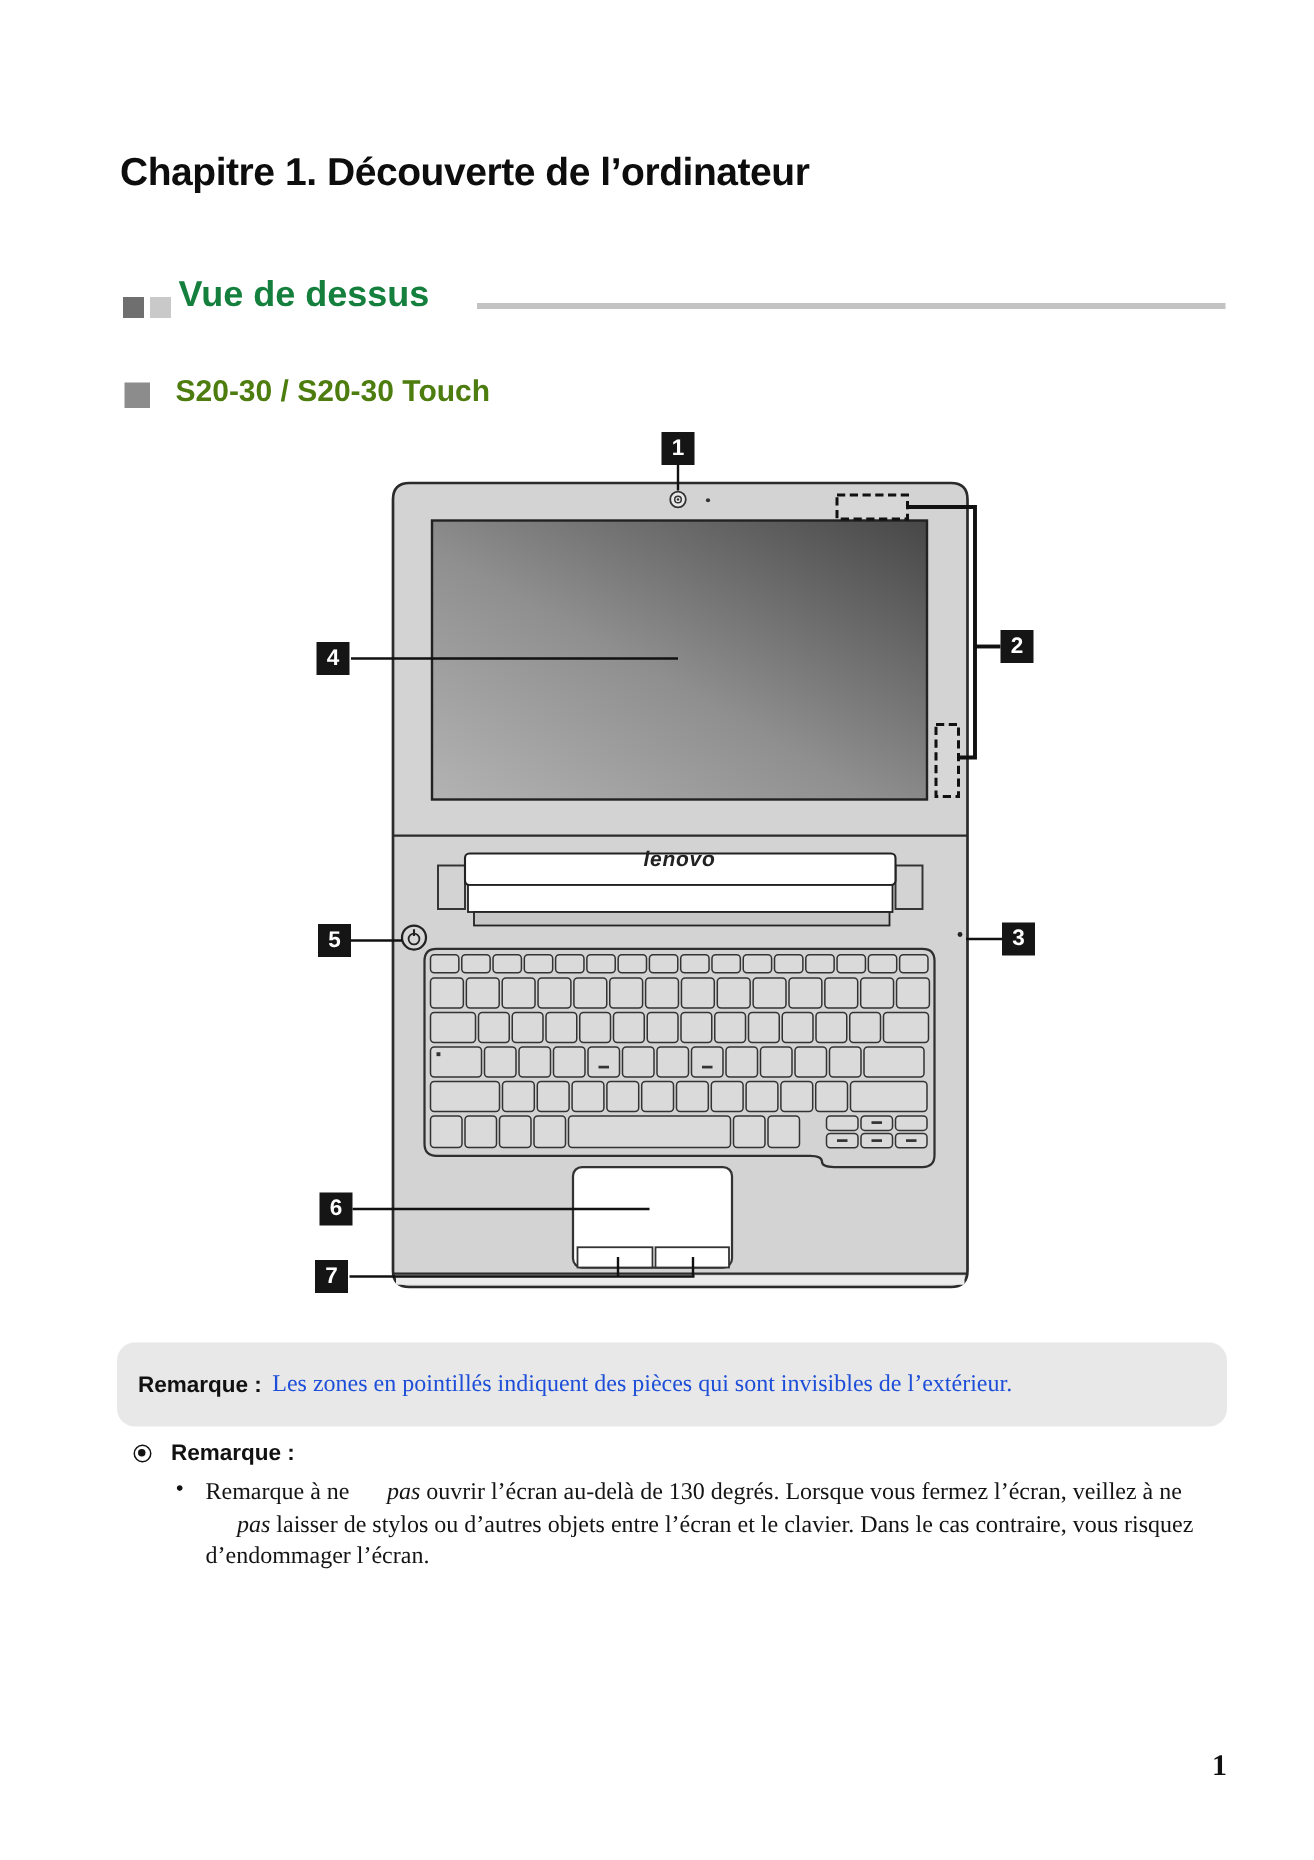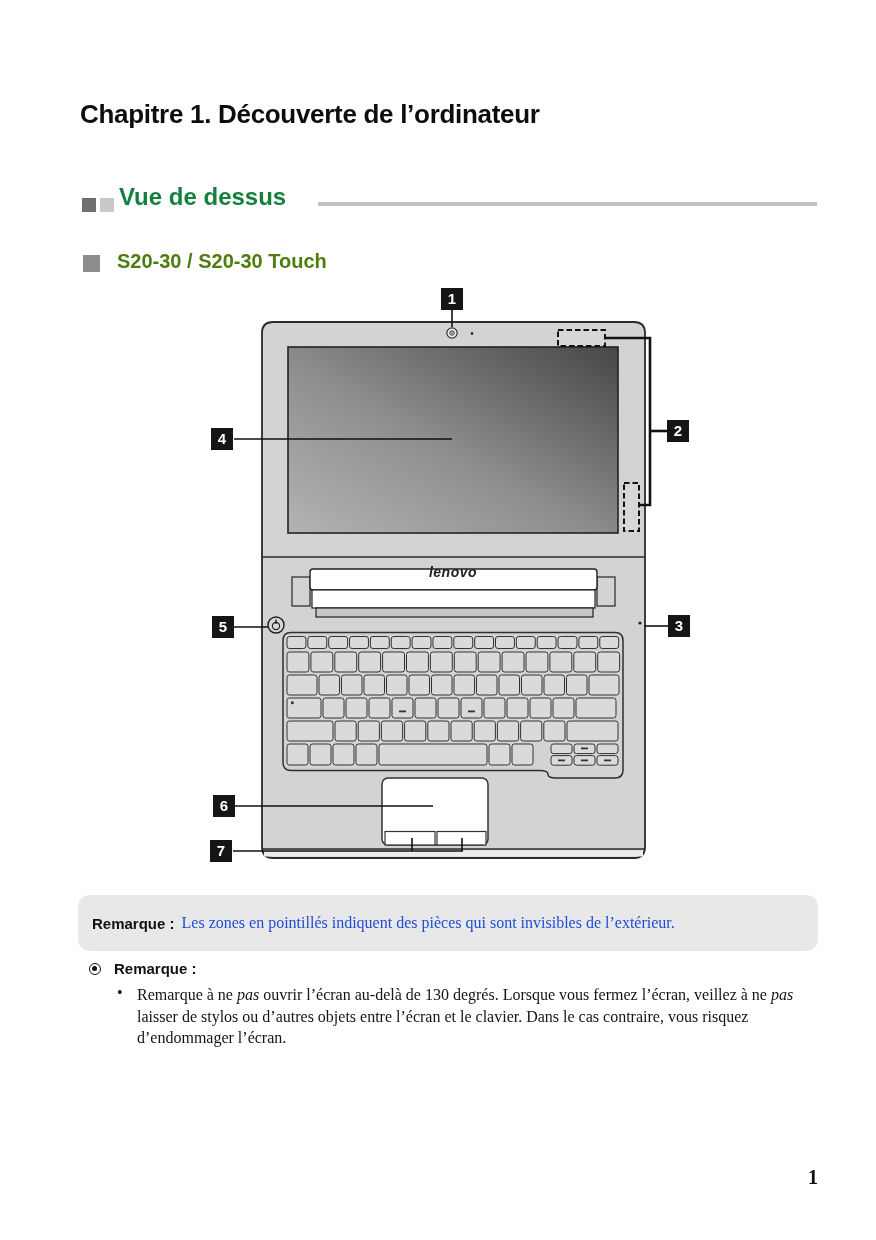--- a/index.html
+++ b/index.html
@@ -31,21 +31,21 @@
 
   .attention-icon{position:absolute;left:89px;top:963px;width:12px;height:12px;
         border:1.5px solid #111;border-radius:50%;box-sizing:border-box;}
   .attention-icon::after{content:"";position:absolute;left:2px;top:2px;width:5px;height:5px;
         background:#111;border-radius:50%;}
   .attention-label{position:absolute;left:114px;top:960px;font-size:15px;font-weight:700;}
   .attention-bullet{position:absolute;left:117px;top:984px;font-family:"Liberation Serif",serif;
         font-size:16px;}
   .attention-text{position:absolute;left:137px;top:984px;width:676px;
         font-family:"Liberation Serif",serif;font-size:16px;line-height:21.5px;color:#141414;}
-  .attention-text .it{font-style:italic;}
+  .attention-text .it{font-style:italic;margin-left:21px;}
 
   .page-number{position:absolute;left:799px;top:1166px;width:28px;text-align:center;
         font-family:"Liberation Serif",serif;font-size:20px;font-weight:700;}
 </style>
 </head>
 <body>
 
 <div class="page">
 
   <h1 class="chapter-title">Chapitre 1. Découverte de l’ordinateur</h1>

